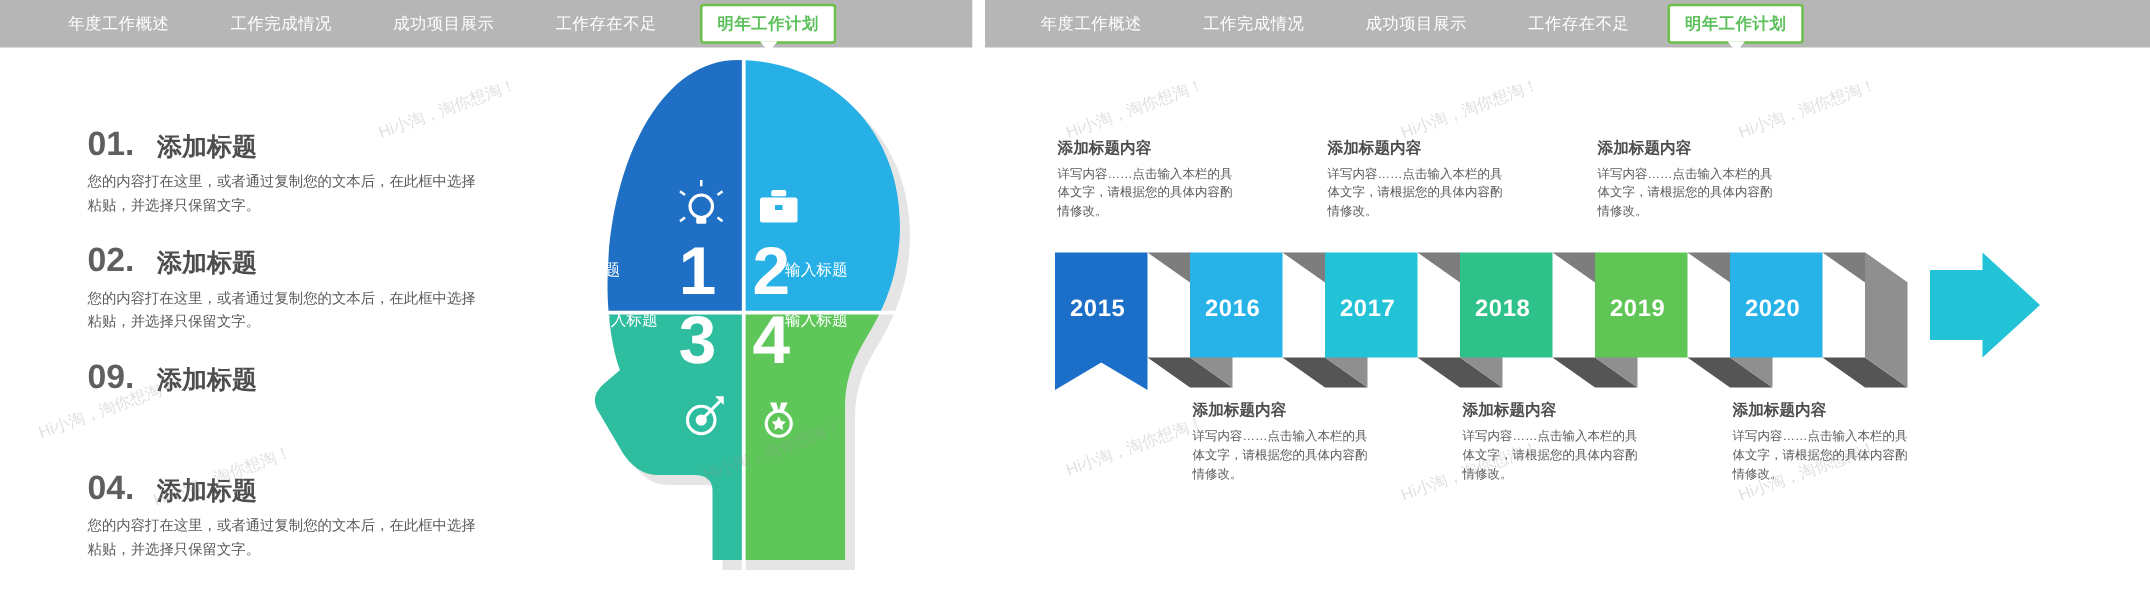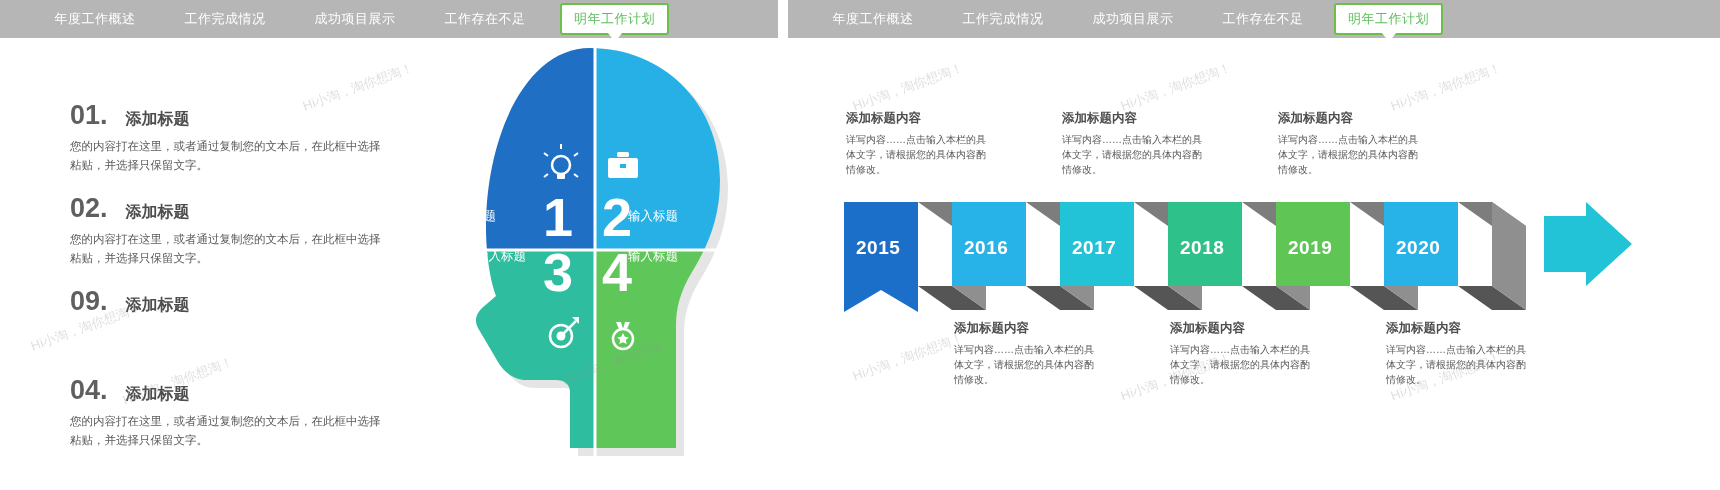--- a/index.html
+++ b/index.html
@@ -22,38 +22,38 @@
     background: #b6b6b6;
   }
   .navitems { display: flex; align-items: center; height: 38px; }
   .navitem {
     color: #ffffff; font-size: 13px; letter-spacing: 0.5px;
     padding: 0 6px; white-space: nowrap;
   }
   .navitem.active {
     color: #5bbf5a; background: #ffffff; border: 2px solid #6cc04a;
     border-radius: 3px; padding: 5px 12px; position: relative;
-    font-weight: normal;
+    font-weight: bold;
   }
   .navitem.active::after {
     content: ""; position: absolute; left: 50%; margin-left: -7px; bottom: -9px;
     width: 0; height: 0; border-left: 7px solid transparent;
     border-right: 7px solid transparent; border-top: 9px solid #ffffff;
   }
 
   
   .left-list { position: absolute; left: 70px; top: 100px; width: 330px; }
   .item { margin-bottom: 10px; }
   .item-head { display: flex; align-items: baseline; }
   .item-num {
     font-size: 27px; font-weight: bold; color: #5f5f5f; letter-spacing: 0px;
     font-family: "Liberation Sans", sans-serif;
   }
   .item-title {
-    font-size: 16px; font-weight: bold; color: #4d4d4d; margin-left: 18px;
+    font-size: 20px; font-weight: bold; color: #4d4d4d; margin-left: 18px;
   }
   .item-desc {
     font-size: 11.5px; color: #5a5a5a; line-height: 19px; margin-top: 6px;
     width: 320px;
   }
   .it2 { margin-top: 18px; }
   .it3 { margin-top: 18px; }
   .it4 { margin-top: 58px; }
 
   

